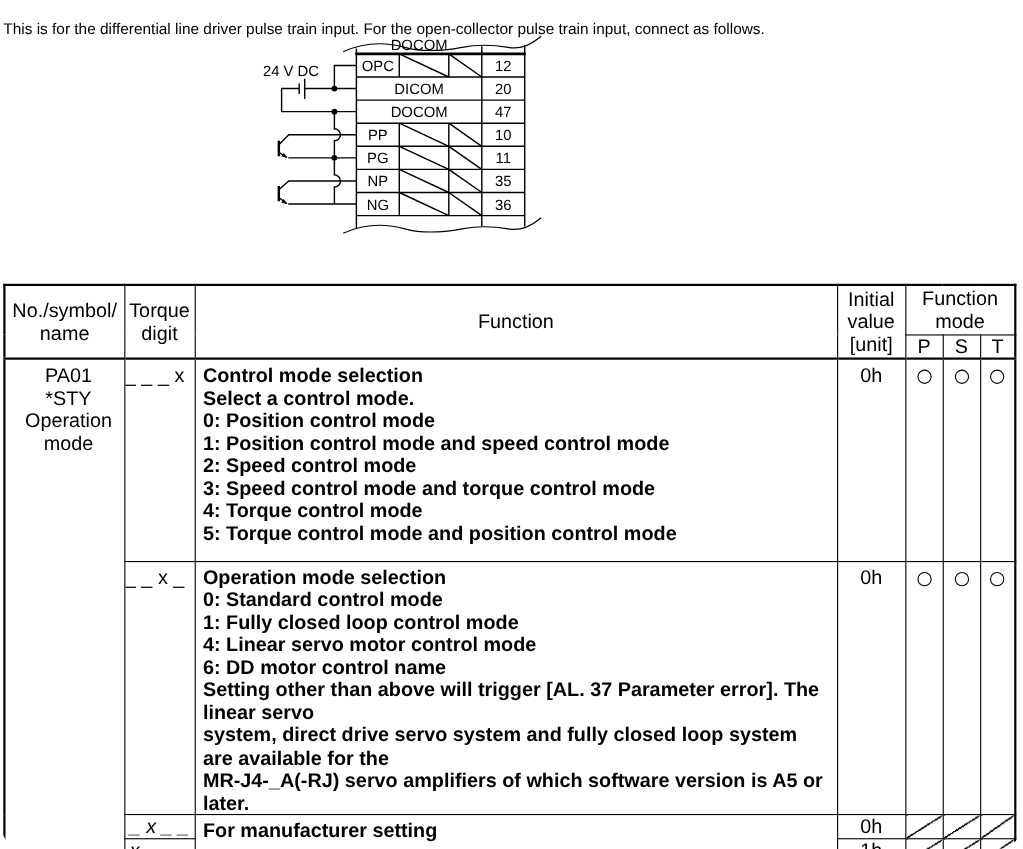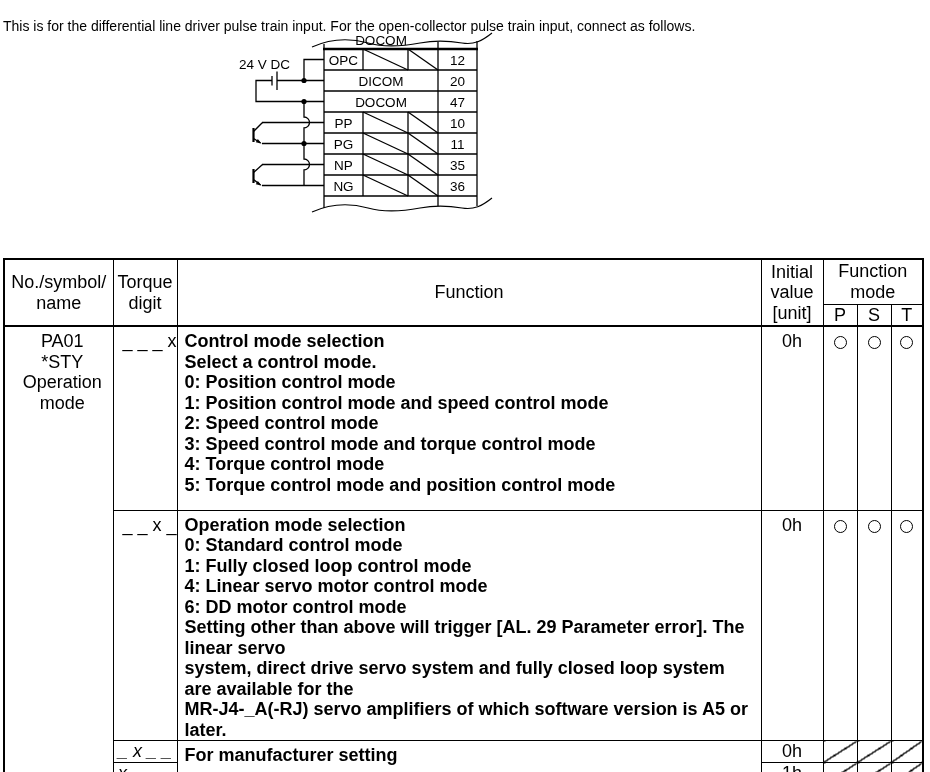--- a/index.html
+++ b/index.html
@@ -1,35 +1,35 @@
 <!DOCTYPE html>
 <html><head>
 <meta charset="utf-8">
 <style>
   html,body{margin:0;padding:0;background:#fff;}
   #page{position:relative;width:930px;height:772px;background:#fff;overflow:hidden;
-        font-family:"Liberation Sans","DejaVu Sans",sans-serif;color:#000;}
+        font-family:"Liberation Sans","DejaVu Sans",sans-serif;color:#000;border-radius:24px;}
   #intro{position:absolute;left:3px;top:4px;font-size:14px;white-space:nowrap;}
   #diagram{position:absolute;left:228px;top:28px;}
   #diagram text{font-family:"Liberation Sans","DejaVu Sans",sans-serif;font-size:13.5px;fill:#000;}
   .wire{stroke:#000;stroke-width:1.3;fill:none;}
   .thick{stroke:#000;stroke-width:2.4;fill:none;}
   .grid{stroke:#000;stroke-width:1.3;fill:none;}
   .torn{stroke:#000;stroke-width:1.1;fill:none;}
   #ptable{position:absolute;left:3px;top:258px;}
   table{border-collapse:collapse;table-layout:fixed;width:919px;font-size:18px;}
   td,th{border:1.4px solid #000;padding:0;font-weight:normal;overflow:hidden;}
   table{border:2px solid #000;}
   th{text-align:center;vertical-align:middle;line-height:20.5px;}
   th.hsep{border-bottom:2px solid #000;}
   td.top{vertical-align:top;}
   .ln{line-height:20.5px;}
   .fn{padding:4px 10px 0 7px;text-align:left;font-weight:bold;}
   .param{padding:4px 0 0 7px;text-align:center;}
-  .digit{text-align:right;padding-top:4px;}
+  .digit{text-align:left;padding-top:4px;}
   .digit2{text-align:center;vertical-align:middle;font-style:italic;}
   .ival{text-align:center;padding-top:4px;}
   .ival2{text-align:center;vertical-align:middle;}
   .pst{text-align:center;padding-top:6px;}
   .circle{display:inline-block;width:11px;height:11px;border:1.5px solid #000;border-radius:50%;}
   .hatch{background:linear-gradient(to bottom right,
       transparent calc(50% - 0.7px),#000 calc(50% - 0.7px),
       #000 calc(50% + 0.7px),transparent calc(50% + 0.7px));}
 </style>
 </head>
@@ -195,22 +195,22 @@
 
       <tr style="height:164px">
         <td class="top digit">
           <div class="ln">_ _ x _</div>
         </td>
         <td class="top fn">
           <div class="ln">Operation mode selection</div>
           <div class="ln">0: Standard control mode</div>
           <div class="ln">1: Fully closed loop control mode</div>
           <div class="ln">4: Linear servo motor control mode</div>
-          <div class="ln">6: DD motor control mode</div>
-          <div class="ln">Setting other than above will trigger [AL. 29 Parameter error]. The linear servo</div>
+          <div class="ln">6: DD motor control name</div>
+          <div class="ln">Setting other than above will trigger [AL. 37 Parameter error]. The linear servo</div>
           <div class="ln">system, direct drive servo system and fully closed loop system are available for the</div>
           <div class="ln">MR-J4-_A(-RJ) servo amplifiers of which software version is A5 or later.</div>
         </td>
         <td class="top ival">
           <div class="ln">0h</div>
         </td>
         <td class="top pst"><span class="circle"></span></td>
         <td class="top pst"><span class="circle"></span></td>
         <td class="top pst"><span class="circle"></span></td>
       </tr>

